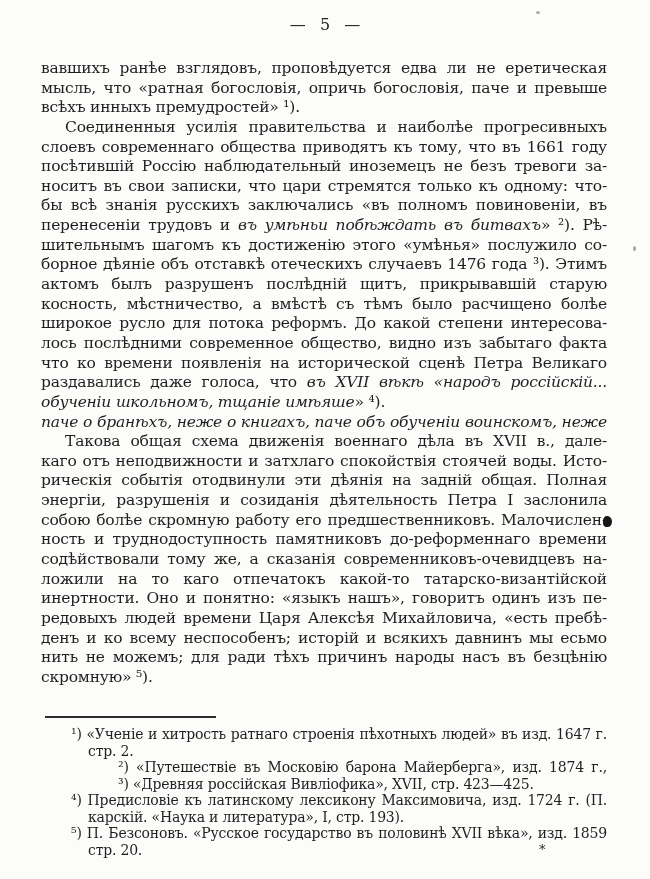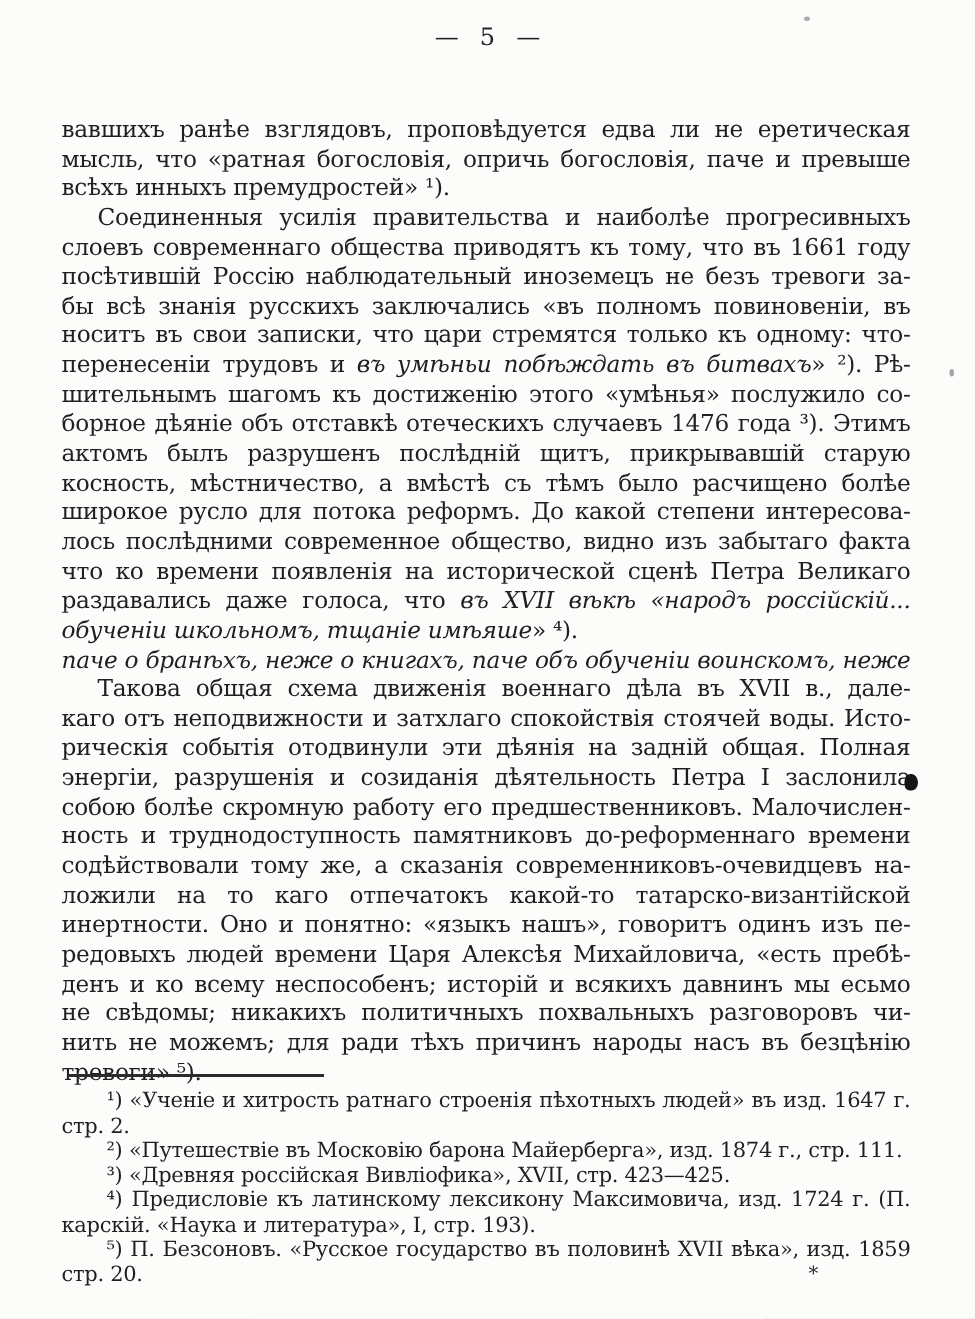--- a/index.html
+++ b/index.html
@@ -11,21 +11,21 @@
     font-family:"DejaVu Serif","Liberation Serif",serif;
     color:#1f1f1f;
     overflow:hidden;
   }
   .header{
     position:absolute;top:15px;left:42px;width:566px;
     text-align:center;font-size:16px;word-spacing:9px;
     color:#242424;
   }
   .body-text{
-    position:absolute;left:41px;top:77px;width:566px;
+    position:absolute;left:41px;top:59px;width:566px;
   }
   .line{
     height:19.65px;line-height:19.65px;
     font-size:15.5px;letter-spacing:-0.2px;
     text-align:justify;text-align-last:justify;
     overflow:hidden;white-space:normal;
   }
   .line.last{text-align-last:left;}
   .line.indent{text-indent:24px;}
   .it{font-style:italic;}
@@ -35,21 +35,21 @@
   }
   .footnotes{
     position:absolute;left:41px;top:726px;width:566px;
   }
   .fn-line{
     height:16.5px;line-height:16.5px;
     font-size:14px;letter-spacing:-0.2px;
     text-align:justify;text-align-last:justify;
     overflow:hidden;
   }
-  .fn-line.last{text-align-last:left;}
+  .fn-line.last{text-align-last:left;margin-left:47px;}
   .fn-line.indent{text-indent:30px;}
   .blob{
     position:absolute;left:603px;top:516px;width:9px;height:11px;
     background:#161616;border-radius:46% 54% 52% 40%;
   }
   .speck-top{
     position:absolute;left:536px;top:11px;width:4px;height:3px;
     background:#9a9a9a;border-radius:50%;opacity:.8;
   }
   .speck-right{
@@ -71,22 +71,22 @@
   <div class="body-text">
       <div>
         <div class="line"><span>вавшихъ ранѣе взглядовъ, проповѣдуется едва ли не еретическая</span></div>
         <div class="line"><span>мысль, что «ратная богословія, опричь богословія, паче и превыше</span></div>
         <div class="line last"><span>всѣхъ инныхъ премудростей» ¹).</span></div>
       </div>
       <div>
         <div class="line indent"><span>Соединенныя усилія правительства и наиболѣе прогресивныхъ</span></div>
         <div class="line"><span>слоевъ современнаго общества приводятъ къ тому, что въ 1661 году</span></div>
         <div class="line"><span>посѣтившій Россію наблюдательный иноземецъ не безъ тревоги за-</span></div>
+        <div class="line"><span>носитъ въ свои записки, что цари стремятся только къ одному: что-</span></div>
         <div class="line"><span>бы всѣ знанія русскихъ заключались «въ полномъ повиновеніи, въ</span></div>
-        <div class="line"><span>носитъ въ свои записки, что цари стремятся только къ одному: что-</span></div>
         <div class="line"><span>перенесеніи трудовъ и </span><span class="it">въ умѣньи побѣждать въ битвахъ</span><span>» ²). Рѣ-</span></div>
         <div class="line"><span>шительнымъ шагомъ къ достиженію этого «умѣнья» послужило со-</span></div>
         <div class="line"><span>борное дѣяніе объ отставкѣ отеческихъ случаевъ 1476 года ³). Этимъ</span></div>
         <div class="line"><span>актомъ былъ разрушенъ послѣдній щитъ, прикрывавшій старую</span></div>
         <div class="line"><span>косность, мѣстничество, а вмѣстѣ съ тѣмъ было расчищено болѣе</span></div>
         <div class="line"><span>широкое русло для потока реформъ. До какой степени интересова-</span></div>
         <div class="line"><span>лось послѣдними современное общество, видно изъ забытаго факта</span></div>
         <div class="line"><span>что ко времени появленія на исторической сценѣ Петра Великаго</span></div>
         <div class="line"><span>раздавались даже голоса, что </span><span class="it">въ XVII вѣкѣ «народъ россійскій...</span></div>
         <div class="line last"><span class="it">обученіи школьномъ, тщаніе имѣяше</span><span>» ⁴).</span></div>
@@ -97,23 +97,22 @@
         <div class="line"><span>каго отъ неподвижности и затхлаго спокойствія стоячей воды. Исто-</span></div>
         <div class="line"><span>рическія событія отодвинули эти дѣянія на задній общая. Полная</span></div>
         <div class="line"><span>энергіи, разрушенія и созиданія дѣятельность Петра I заслонила</span></div>
         <div class="line"><span>собою болѣе скромную работу его предшественниковъ. Малочислен-</span></div>
         <div class="line"><span>ность и труднодоступность памятниковъ до-реформеннаго времени</span></div>
         <div class="line"><span>содѣйствовали тому же, а сказанія современниковъ-очевидцевъ на-</span></div>
         <div class="line"><span>ложили на то каго отпечатокъ какой-то татарско-византійской</span></div>
         <div class="line"><span>инертности. Оно и понятно: «языкъ нашъ», говоритъ одинъ изъ пе-</span></div>
         <div class="line"><span>редовыхъ людей времени Царя Алексѣя Михайловича, «есть пребѣ-</span></div>
         <div class="line"><span>денъ и ко всему неспособенъ; исторій и всякихъ давнинъ мы есьмо</span></div>
-        <div class="line"><span>не свѣдомы; никакихъ политичныхъ похвальныхъ разговоровъ чи-</span></div>
         <div class="line"><span>нить не можемъ; для ради тѣхъ причинъ народы насъ въ безцѣнію</span></div>
-        <div class="line last"><span>тревоги» ⁵).</span></div>
+        <div class="line last"><span>скромную» ⁵).</span></div>
       </div>
     </div>
 
   <div class="fn-rule"></div>
 
   <div class="footnotes">
       <div>
         <div class="fn-line indent">¹) «Ученіе и хитрость ратнаго строенія пѣхотныхъ людей» въ изд. 1647 г.</div>
         <div class="fn-line last">стр. 2.</div>
       </div>

